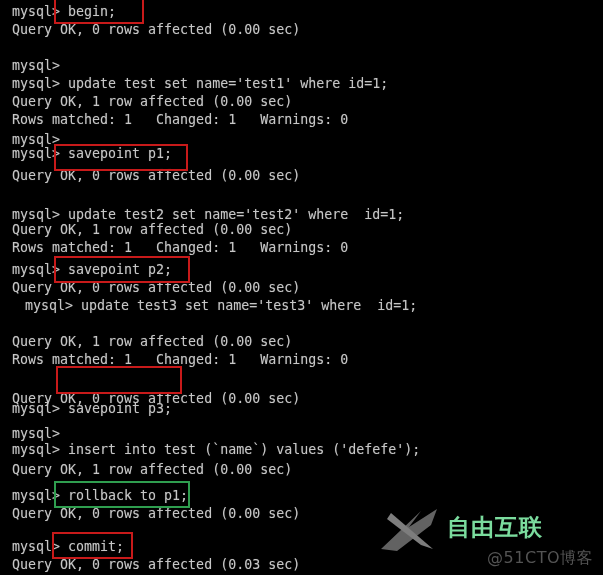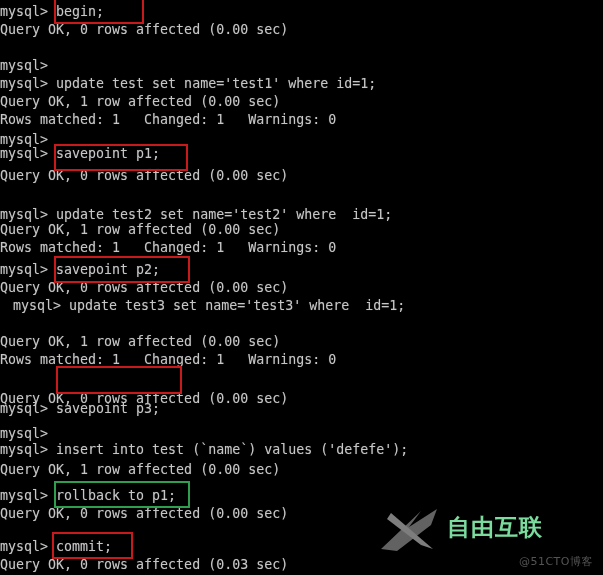--- a/index.html
+++ b/index.html
@@ -17,20 +17,21 @@
   }
   .line {
     position: absolute;
     left: 0;
     white-space: pre;
     font-size: 13.3px;
     line-height: 18px;
     letter-spacing: 0px;
     color: #c6c6c6;
     text-shadow: 0 0 1px rgba(200,200,200,0.35);
+    padding-left: 12px;
   }
   .hl {
     position: absolute;
     box-sizing: border-box;
     border: 2px solid #c81a1a;
     background: transparent;
     pointer-events: none;
   }
   .hl.green {
     border-color: #2f9e4f;
@@ -50,21 +51,21 @@
     left: 0;
     top: 2px;
     width: 222px;
     height: 48px;
   }
   #watermark .wm-sub {
     position: absolute;
     right: 4px;
     bottom: 2px;
     font-family: "DejaVu Sans", "Liberation Sans", sans-serif;
-    font-size: 11px;
+    font-size: 16px;
     color: #5c5c5c;
     letter-spacing: 0.5px;
   }
   .wm-cn {
     position: absolute;
     left: 72px;
     top: 4px;
     font-family: "DejaVu Sans", "Liberation Sans", sans-serif;
     font-size: 23px;
     font-weight: bold;

